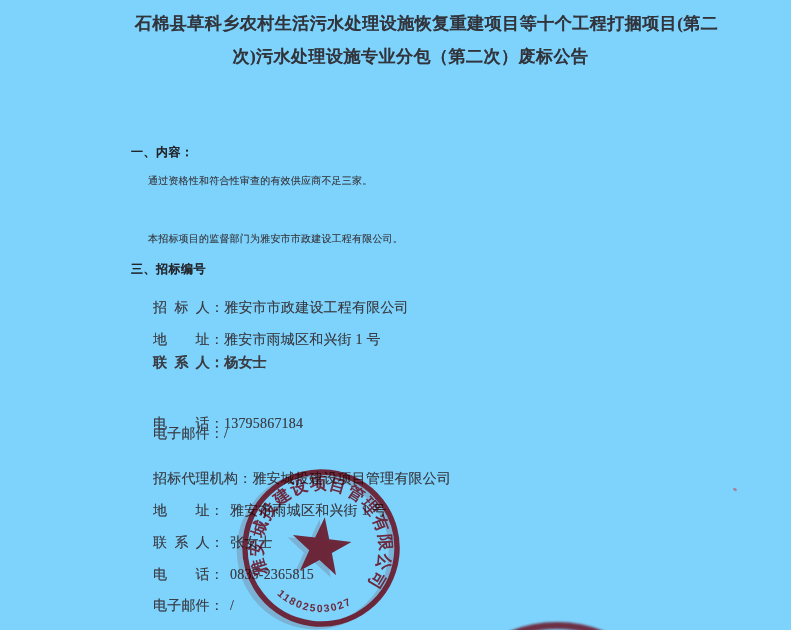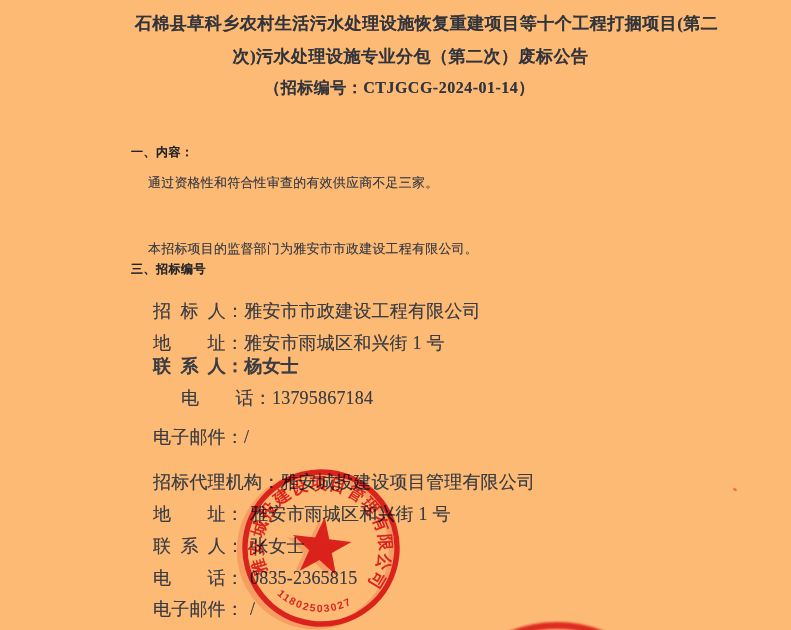--- a/index.html
+++ b/index.html
@@ -1,19 +1,19 @@
 <!DOCTYPE html>
 <html><head>
 <meta charset="utf-8">
 <style>
   html,body{margin:0;padding:0;background:#e9e9e9;}
   .screen{
     position:relative;
     width:791px;height:630px;
-    background:#fdba74;
+    background:#7dd3fc;
     overflow:hidden;
     font-family:"Liberation Serif", serif;
     color:#3a3c44;
   }
   .abs{position:absolute;white-space:pre;}
   .title-line{
     left:0;right:0;text-align:center;
     font-size:17px;font-weight:bold;color:#32343c;
     letter-spacing:0.5px;
     text-shadow:0 0 0.5px rgba(60,62,72,.55);
@@ -21,27 +21,27 @@
   .sec-heading{
     left:131px;
     font-size:12px;font-weight:bold;
     font-family:"Liberation Sans", sans-serif;
     color:#24252b;
     letter-spacing:0.5px;
     text-shadow:0 0 0.5px rgba(30,30,36,.6);
   }
   .body-line{
     left:148px;
-    font-size:13px;color:#3a3c44;
+    font-size:10px;color:#3a3c44;
     letter-spacing:0.2px;
     text-shadow:0 0 0.4px rgba(58,60,68,.5);
   }
   .row{
     position:absolute;left:153px;white-space:pre;
-    font-size:18px;color:#3a3c44;
+    font-size:14px;color:#3a3c44;
     letter-spacing:0.2px;
     text-shadow:0 0 0.4px rgba(58,60,68,.5);
   }
   .row .lab{display:inline-block;min-width:70px;}
   .row.wide-lab .lab{min-width:0;text-align:right;}
   .row.pad-val .val{padding-left:6px;}
   
   .stamp-svg{
     position:absolute;left:214px;top:441px;
     width:214px;height:214px;
@@ -72,33 +72,32 @@
     fill:#d92331;
   }
 </style>
 </head>
 <body>
 
 <div class="screen">
 
   <div class="abs title-line" style="top:12px;margin-left:62px;">石棉县草科乡农村生活污水处理设施恢复重建项目等十个工程打捆项目(第二</div>
   <div class="abs title-line" style="top:45px;margin-left:30px;">次)污水处理设施专业分包（第二次）废标公告</div>
-  <div class="abs title-line" style="top:78px;margin-left:8px;font-size:16px;">（招标编号：CTJGCG-2024-01-14）</div>
 
   <div class="abs sec-heading" style="top:144px;">一、内容：</div>
   <div class="abs body-line" style="top:174px;">通过资格性和符合性审查的有效供应商不足三家。</div>
 
-  <div class="abs body-line" style="top:232px;margin-top:8px;">本招标项目的监督部门为雅安市市政建设工程有限公司。</div>
+  <div class="abs body-line" style="top:232px;">本招标项目的监督部门为雅安市市政建设工程有限公司。</div>
 
   <div class="abs sec-heading" style="top:261px;">三、招标编号</div>
 
   <div class="row" style="top:299px;"><span class="lab">招 标 人：</span><span class="val">雅安市市政建设工程有限公司</span></div>
   <div class="row" style="top:331px;"><span class="lab">地　　址：</span><span class="val">雅安市雨城区和兴街 1 号</span></div>
   <div class="row" style="top:354px;font-weight:bold;"><span class="lab">联 系 人：</span><span class="val">杨女士</span></div>
-  <div class="row" style="top:386px;margin-left:28px;"><span class="lab">电　　话：</span><span class="val">13795867184</span></div>
+  <div class="row" style="top:415px;"><span class="lab">电　　话：</span><span class="val">13795867184</span></div>
   <div class="row" style="top:425px;"><span class="lab">电子邮件：</span><span class="val">/</span></div>
 
   <div class="row wide-lab" style="top:470px;"><span class="lab">招标代理机构：</span><span class="val">雅安城投建设项目管理有限公司</span></div>
   <div class="row pad-val" style="top:502px;"><span class="lab">地　　址：</span><span class="val">雅安市雨城区和兴街 1 号</span></div>
   <div class="row pad-val" style="top:534px;"><span class="lab">联 系 人：</span><span class="val">张女士</span></div>
   <div class="row pad-val" style="top:566px;"><span class="lab">电　　话：</span><span class="val">0835-2365815</span></div>
   <div class="row pad-val" style="top:597px;text-align:center;"><span class="lab">电子邮件：</span><span class="val">/</span></div>
 
   <svg class="stamp-svg" viewBox="0 0 214 214" aria-hidden="true">
     <defs>

